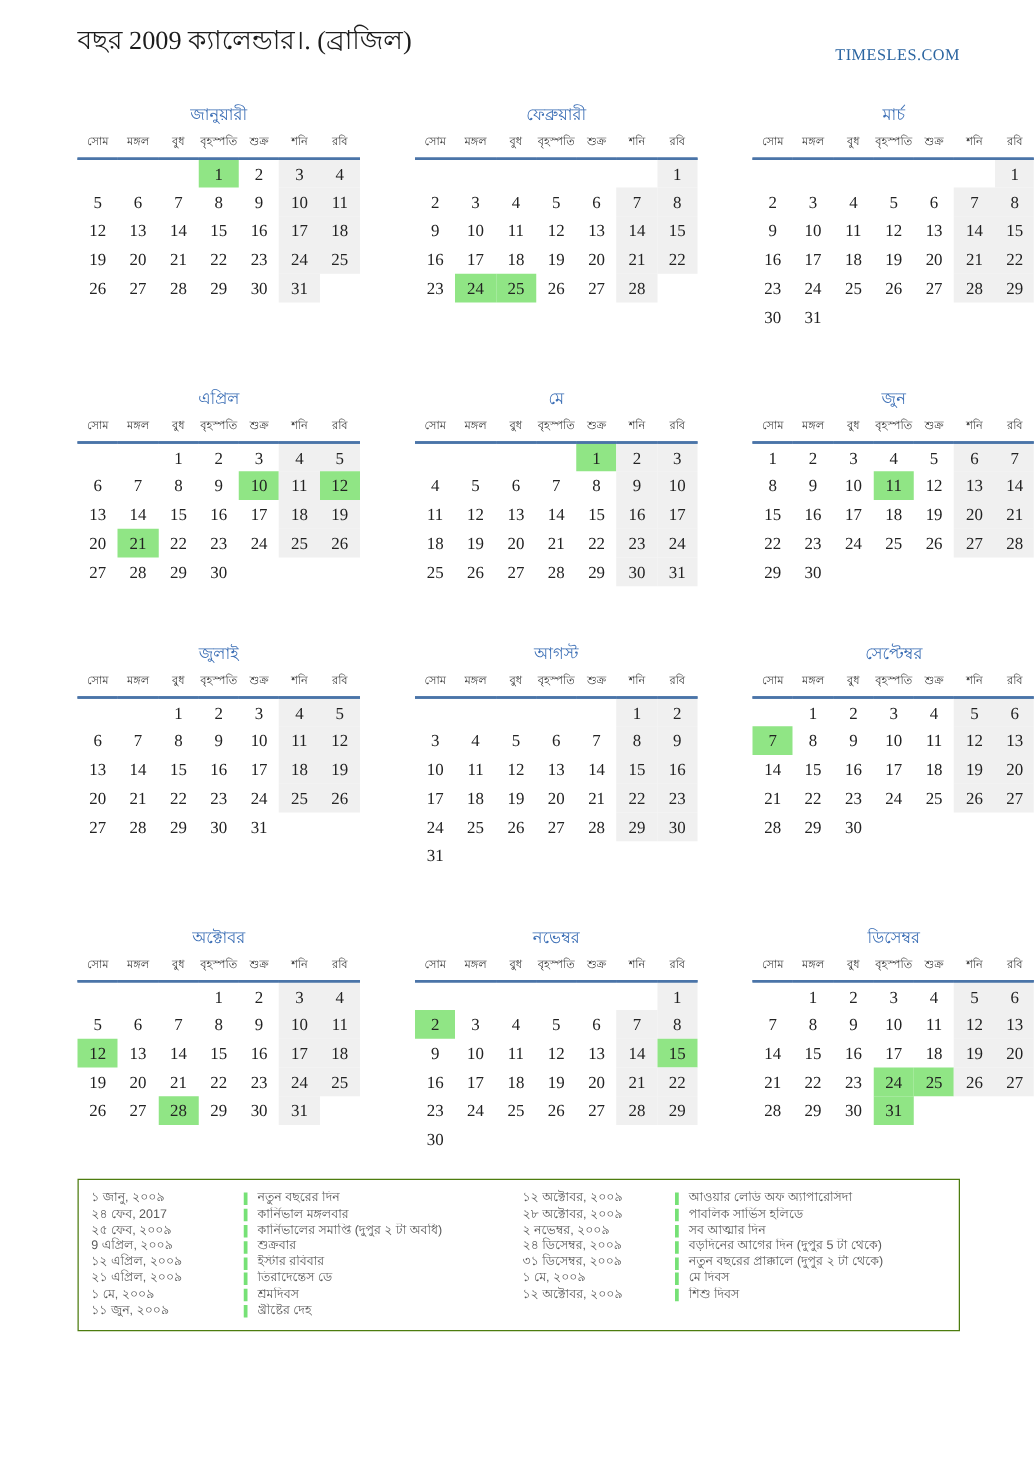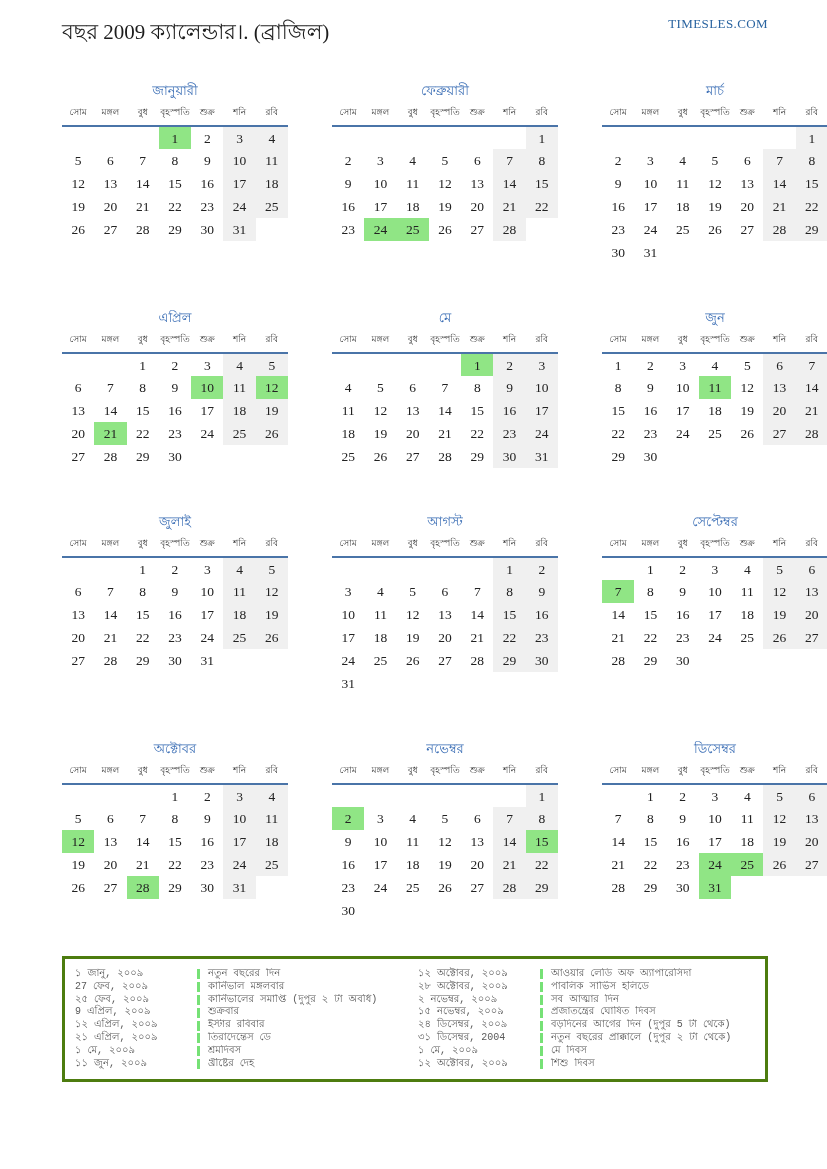--- a/index.html
+++ b/index.html
@@ -13,21 +13,21 @@
 
   
   .topbar { display: flex; justify-content: space-between; align-items: flex-start; margin-bottom: 30px; }
   .page-title {
     font-family: "Liberation Serif", serif;
     font-size: 21px; color: #1c1c1c; font-weight: normal;
   }
   .site-link {
     font-family: "Liberation Serif", serif;
     font-size: 13px; color: #2a64a0; text-decoration: none; letter-spacing: .4px;
-    margin-top: 0;
+    margin-top: 20px;
   }
 
   
   .months {
     display: grid;
     grid-template-columns: repeat(3, 226px);
     column-gap: 9px;
     row-gap: 36px;
     gap: 44px;
   }
@@ -47,24 +47,24 @@
     height: 23px; text-align: center; vertical-align: middle;
     font-family: "Liberation Serif", serif;
     font-size: 13.5px; color: #222222;
   }
   table.cal tr:first-child td { padding-top: 2px; }
   td.weekend { background: #f0f0f0; }
   td.holiday { background: #90e585; }
 
   
   .legend {
-    margin-top: 34px;
-    border: 3px solid #4d7c0f;
+    margin-top: 20px;
+    border: 1px solid #4d7c0f;
     padding: 9px 8px 9px 8px;
-    display: grid; grid-template-columns: 1fr 1fr; column-gap: 2px; font-family: Liberation Mono, monospace;
+    display: grid; grid-template-columns: 1fr 1fr; column-gap: 2px;
   }
   .legend-col { display: flex; flex-direction: column; }
   .legend-item {
     display: grid; grid-template-columns: 124px 5px 1fr;
     align-items: center;
     font-size: 10px; color: #5a5a5a; line-height: 12.8px;
     min-height: 12.8px;
   }
   .legend-date { padding-left: 2px; white-space: nowrap; }
   .holiday-marker { width: 3px; height: 10px; background: #76e176; }
@@ -867,21 +867,21 @@
     </div>
 
   <div class="legend">
     <div class="legend-col">
         <div class="legend-item">
           <span class="legend-date">১ জানু, ২০০৯</span>
           <span class="holiday-marker"></span>
           <span class="legend-label">নতুন বছরের দিন</span>
         </div>
         <div class="legend-item">
-          <span class="legend-date">27 ফেব, ২০০৯</span>
+          <span class="legend-date">২৪ ফেব, 2017</span>
           <span class="holiday-marker"></span>
           <span class="legend-label">কার্নিভাল মঙ্গলবার</span>
         </div>
         <div class="legend-item">
           <span class="legend-date">২৫ ফেব, ২০০৯</span>
           <span class="holiday-marker"></span>
           <span class="legend-label">কার্নিভালের সমাপ্তি (দুপুর ২ টা অবধি)</span>
         </div>
         <div class="legend-item">
           <span class="legend-date">9 এপ্রিল, ২০০৯</span>
@@ -919,31 +919,26 @@
           <span class="legend-date">২৮ অক্টোবর, ২০০৯</span>
           <span class="holiday-marker"></span>
           <span class="legend-label">পাবলিক সার্ভিস হলিডে</span>
         </div>
         <div class="legend-item">
           <span class="legend-date">২ নভেম্বর, ২০০৯</span>
           <span class="holiday-marker"></span>
           <span class="legend-label">সব আত্মার দিন</span>
         </div>
         <div class="legend-item">
-          <span class="legend-date">১৫ নভেম্বর, ২০০৯</span>
-          <span class="holiday-marker"></span>
-          <span class="legend-label">প্রজাতন্ত্রের ঘোষিত দিবস</span>
-        </div>
-        <div class="legend-item">
           <span class="legend-date">২৪ ডিসেম্বর, ২০০৯</span>
           <span class="holiday-marker"></span>
           <span class="legend-label">বড়দিনের আগের দিন (দুপুর 5 টা থেকে)</span>
         </div>
         <div class="legend-item">
-          <span class="legend-date">৩১ ডিসেম্বর, 2004</span>
+          <span class="legend-date">৩১ ডিসেম্বর, ২০০৯</span>
           <span class="holiday-marker"></span>
           <span class="legend-label">নতুন বছরের প্রাক্কালে (দুপুর ২ টা থেকে)</span>
         </div>
         <div class="legend-item">
           <span class="legend-date">১ মে, ২০০৯</span>
           <span class="holiday-marker"></span>
           <span class="legend-label">মে দিবস</span>
         </div>
         <div class="legend-item">
           <span class="legend-date">১২ অক্টোবর, ২০০৯</span>

